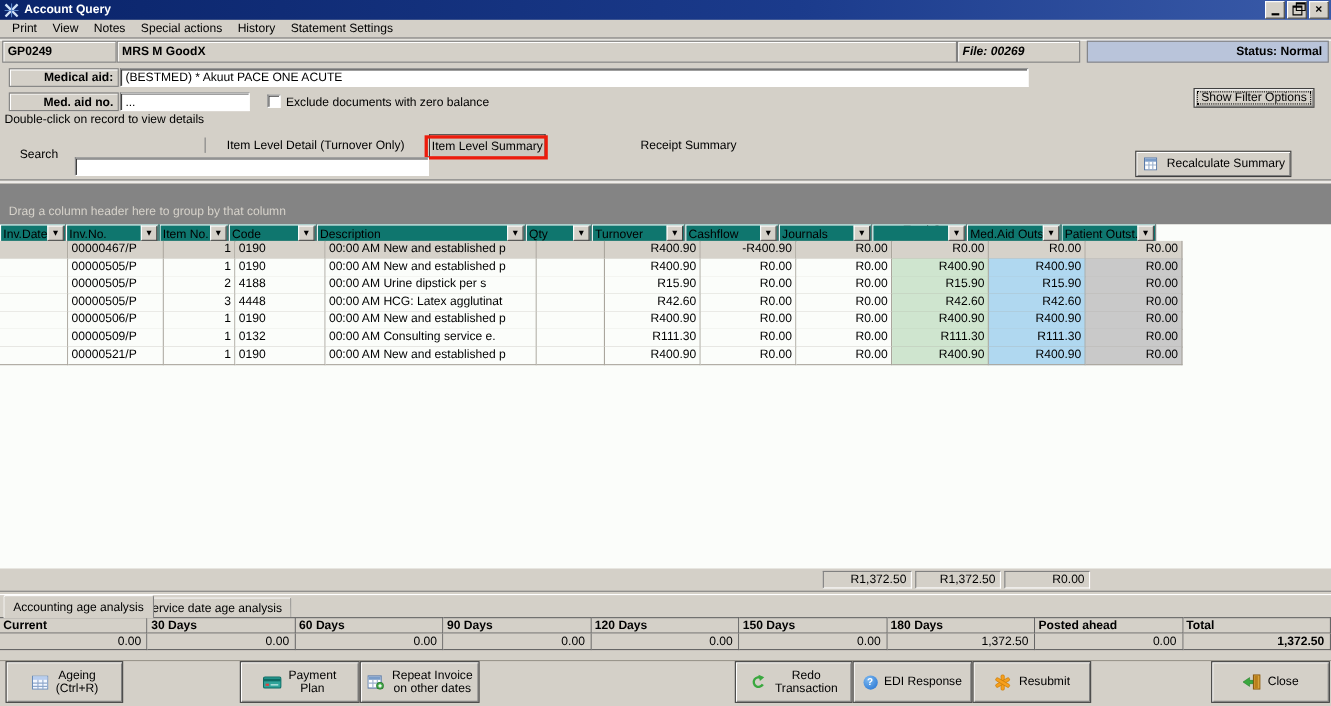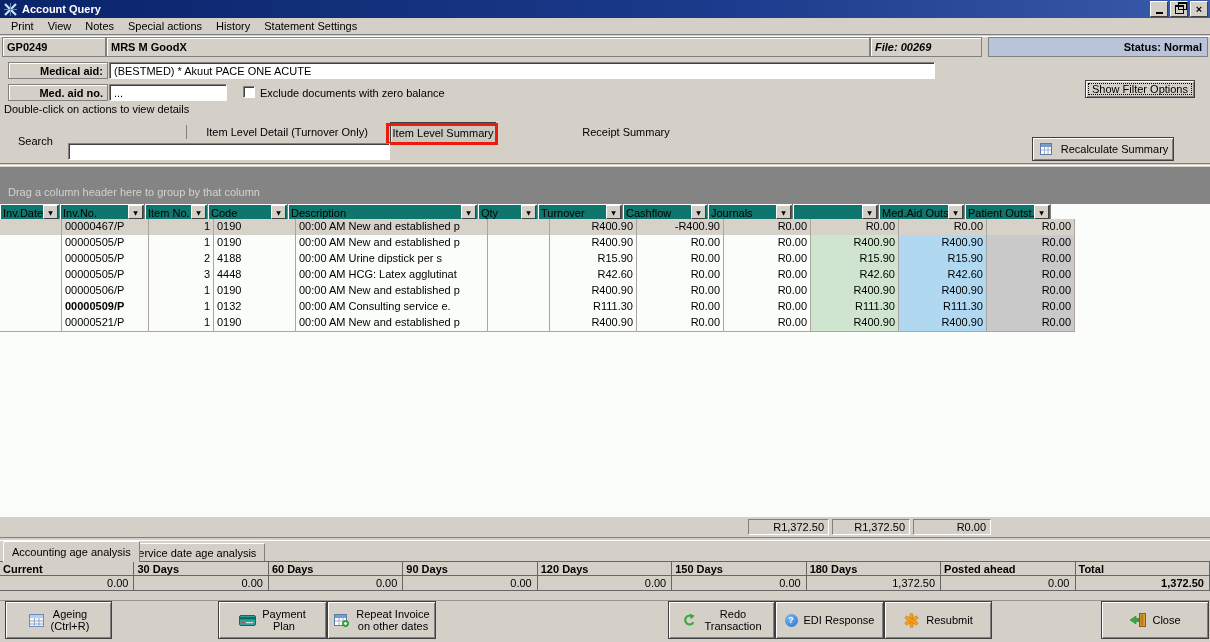--- a/index.html
+++ b/index.html
@@ -105,21 +105,21 @@
 
   <div class="abs flatbox bold" style="left:8px;top:62px;width:100px;height:17px;justify-content:flex-end;">Medical aid:</div>
   <div class="abs sunkenfield" style="left:109px;top:62px;width:826px;height:17px;">(BESTMED) * Akuut PACE ONE ACUTE</div>
 
   <div class="abs flatbox bold" style="left:8px;top:84px;width:100px;height:17px;justify-content:flex-end;">Med. aid no.</div>
   <div class="abs sunkenfield" style="left:109px;top:84px;width:118px;height:17px;">...</div>
   <div class="abs checkbox" style="left:243px;top:86px;"></div>
   <div class="abs" style="left:260px;top:87px;">Exclude documents with zero balance</div>
   <div class="abs raisedbtn" style="left:1085px;top:80px;width:110px;height:18px;outline:1px dotted #000;outline-offset:-4px;">Show Filter Options</div>
 
-  <div class="abs" style="left:4px;top:103px;">Double-click on actions to view details</div>
+  <div class="abs" style="left:4px;top:103px;">Double-click on record to view details</div>
 
   <div class="abs" style="left:0;top:122px;width:1210px;height:20px;">
     <div class="vsep" style="left:186px;"></div>
     <div class="vtab" style="left:187px;width:200px;">Item Level Detail (Turnover Only)</div>
     <div class="vtab active" style="left:390px;width:104px;">Item Level Summary</div>
     <div class="vtab" style="left:497px;width:258px;">Receipt Summary</div>
   </div>
   <div class="abs redbox" style="left:386px;top:123px;width:112px;height:22px;"></div>
 
   <div class="abs" style="left:18px;top:135px;">Search</div>
@@ -259,21 +259,21 @@
           <div class="gcell c5" style="width: 55px;"></div>
           <div class="gcell c6 num" style="width: 80px;">R400.90</div>
           <div class="gcell c7 num" style="width: 80px;">R0.00</div>
           <div class="gcell c8 num" style="width: 80px;">R0.00</div>
           <div class="gcell c9 num" style="width: 81px;">R400.90</div>
           <div class="gcell c10 num" style="width: 81px;">R400.90</div>
           <div class="gcell c11 num" style="width: 81px;">R0.00</div>
         </div>
         <div class="grow">
           <div class="gcell c0" style="width: 55px;"></div>
-          <div class="gcell c1" style="width: 80px; font-weight: bold;">00000509/P</div>
+          <div class="gcell c1" style="width: 80px;">00000509/P</div>
           <div class="gcell c2 num" style="width: 58px;">1</div>
           <div class="gcell c3" style="width: 75px;">0132</div>
           <div class="gcell c4" style="width: 185px;">00:00 AM Consulting service e.</div>
           <div class="gcell c5" style="width: 55px;"></div>
           <div class="gcell c6 num" style="width: 80px;">R111.30</div>
           <div class="gcell c7 num" style="width: 80px;">R0.00</div>
           <div class="gcell c8 num" style="width: 80px;">R0.00</div>
           <div class="gcell c9 num" style="width: 81px;">R111.30</div>
           <div class="gcell c10 num" style="width: 81px;">R111.30</div>
           <div class="gcell c11 num" style="width: 81px;">R0.00</div>

